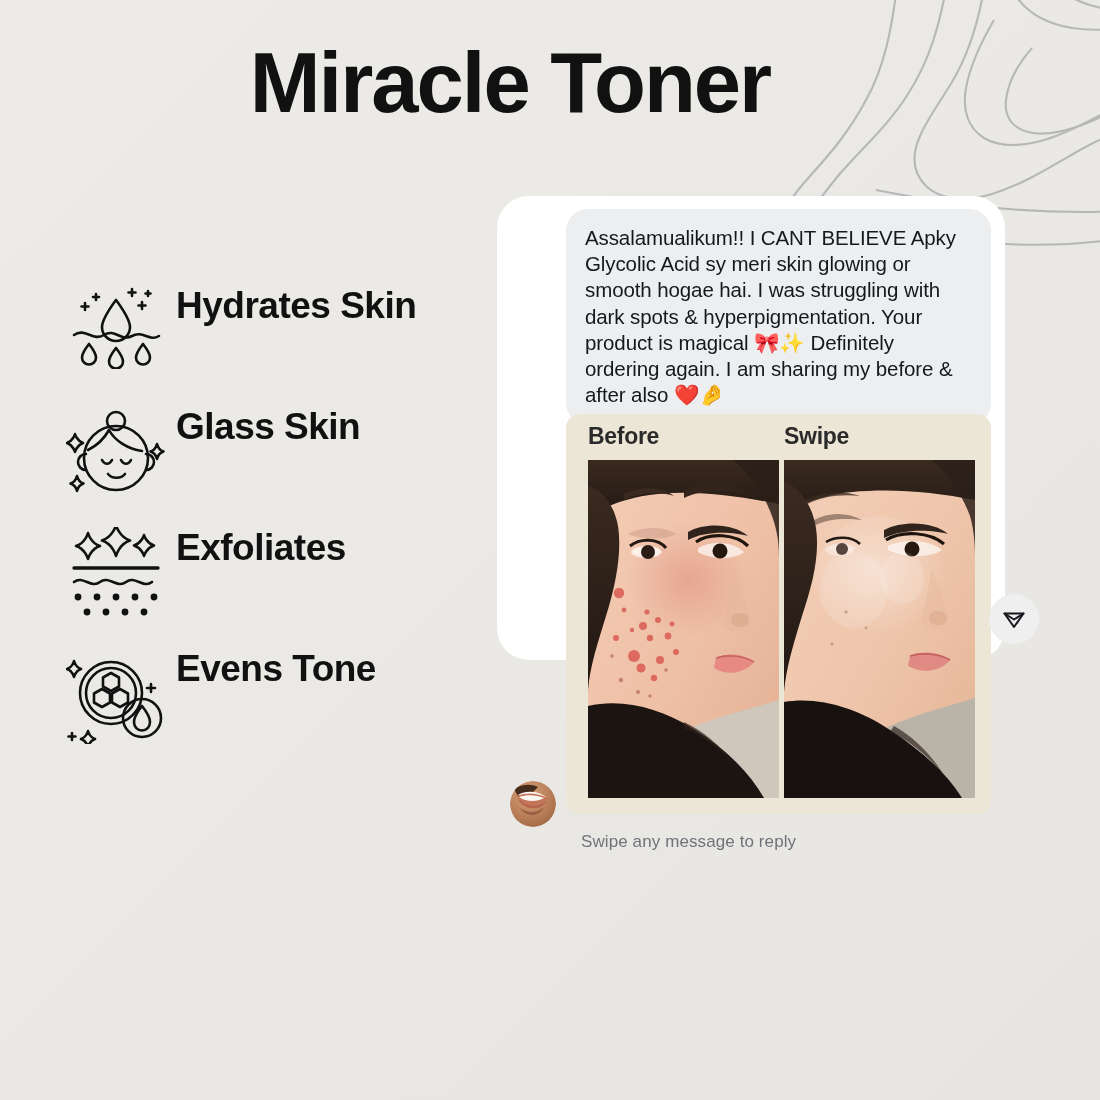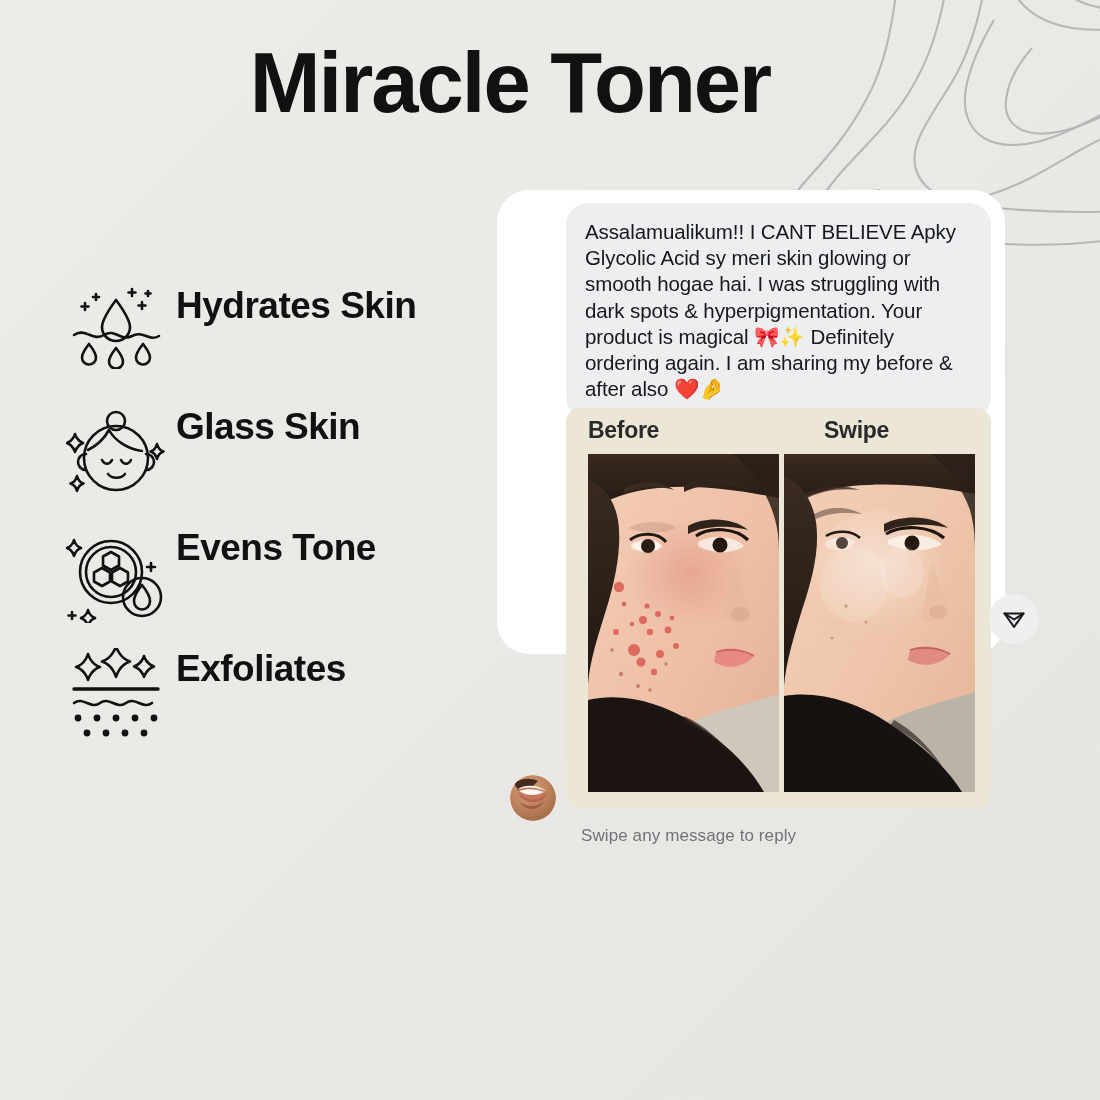--- a/index.html
+++ b/index.html
@@ -33,21 +33,21 @@
   .features { position:absolute; left:62px; top:285px; width:430px; }
   .feature { display:flex; align-items:flex-start; height:121px; }
   .feature-icon { width:108px; flex:0 0 108px; display:flex; align-items:center; justify-content:center; }
   .feature-label {
     font-size:37px; font-weight:bold; color:#111111;
     letter-spacing:-0.5px; padding-left:6px; white-space:nowrap;
   }
 
   
   .chat-card {
-    position:absolute; left:497px; top:190px;
+    position:absolute; left:497px; top:196px;
     width:508px; height:464px;
     background:#ffffff;
     border-radius:32px;
   }
   .bubble {
     position:absolute; left:69px; top:13px;
     width:425px;
     background:#eceef0;
     border-radius:22px;
     padding:16px 19px 17px 19px;
@@ -61,21 +61,20 @@
   .photo-panel {
     position:absolute; left:69px; top:218px;
     width:425px; height:400px;
     background:#ece6d7;
     border-radius:14px;
     overflow:hidden;
   }
   .ba-labels {
     position:absolute; top:9px; left:22px; right:14px;
     display:flex;
-    gap:40px;
   }
   .ba-label {
     font-size:23px; font-weight:bold; color:#2a2a2a; letter-spacing:-0.3px;
   }
   .ba-label.before { width:196px; }
 
   .ba-photos {
     position:absolute; left:22px; top:46px;
     width:388px; height:338px;
     display:flex; gap:5px;
@@ -163,41 +162,20 @@
             <path d="M36 54 C 38.5 59, 43.5 59, 46 54"></path>
             <path d="M55 54 C 57.5 59, 62.5 59, 65 54"></path>
             <path d="M42 68 C 46 73, 55 73, 59 68"></path>
             <path d="M9 28 C 9 28, 11 35, 17 37 C 11 39, 9 46, 9 46 C 9 46, 7 39, 1 37 C 7 35, 9 28, 9 28 Z"></path>
             <path d="M91 38 C 91 38, 92.5 44, 97.5 45.5 C 92.5 47, 91 53, 91 53 C 91 53, 89.5 47, 84.5 45.5 C 89.5 44, 91 38, 91 38 Z"></path>
             <path d="M11 70 C 11 70, 12.5 76, 17.5 77.5 C 12.5 79, 11 85, 11 85 C 11 85, 9.5 79, 4.5 77.5 C 9.5 76, 11 70, 11 70 Z"></path>
           </g>
         </svg>
       </div>
       <div class="feature-label">Glass Skin</div>
-    </div>
-
-    <div class="feature">
-      <div class="feature-icon">
-        <svg width="100" height="96" viewBox="0 0 100 96">
-          <g fill="none" stroke="#111" stroke-width="2.6" stroke-linecap="round" stroke-linejoin="round">
-            <circle cx="45" cy="45" r="31"></circle>
-            <circle cx="45" cy="45" r="25"></circle>
-            <path d="M45 25 L 53 29.5 L 53 38.5 L 45 43 L 37 38.5 L 37 29.5 Z"></path>
-            <path d="M36 41 L 44 45.5 L 44 54.5 L 36 59 L 28 54.5 L 28 45.5 Z"></path>
-            <path d="M54 41 L 62 45.5 L 62 54.5 L 54 59 L 46 54.5 L 46 45.5 Z"></path>
-            <circle cx="76" cy="70" r="19"></circle>
-            <path d="M76 58 C 76 58, 68 68, 68 74 C 68 79, 71.5 82.5, 76 82.5 C 80.5 82.5, 84 79, 84 74 C 84 68, 76 58, 76 58 Z"></path>
-            <path d="M8 13 C 8 13, 9.5 19, 15 21 C 9.5 23, 8 29, 8 29 C 8 29, 6.5 23, 1 21 C 6.5 19, 8 13, 8 13 Z"></path>
-            <path d="M85 36 L 85 44 M 81 40 L 89 40"></path>
-            <path d="M22 83 C 22 83, 23.5 89, 29 91 C 23.5 93, 22 99, 22 99 C 22 99, 20.5 93, 15 91 C 20.5 89, 22 83, 22 83 Z"></path>
-            <path d="M6 85 L 6 92 M 2.5 88.5 L 9.5 88.5"></path>
-          </g>
-        </svg>
-      </div>
-      <div class="feature-label">Evens Tone</div>
     </div>
 
     <div class="feature">
       <div class="feature-icon">
         <svg width="100" height="92" viewBox="0 0 100 92">
           <g fill="none" stroke="#111" stroke-width="2.6" stroke-linecap="round" stroke-linejoin="round">
             <path d="M22 6 C 22 6, 24.5 16, 34 19 C 24.5 22, 22 32, 22 32 C 22 32, 19.5 22, 10 19 C 19.5 16, 22 6, 22 6 Z"></path>
             <path d="M50 -2 C 50 -2, 53 10, 64 13.5 C 53 17, 50 29, 50 29 C 50 29, 47 17, 36 13.5 C 47 10, 50 -2, 50 -2 Z"></path>
             <path d="M78 8 C 78 8, 80 16, 88 18.5 C 80 21, 78 29, 78 29 C 78 29, 76 21, 68 18.5 C 76 16, 78 8, 78 8 Z"></path>
             <path d="M8 41 L 92 41" stroke-width="3.4"></path>
@@ -210,20 +188,41 @@
               <circle cx="88" cy="70" r="3.4"></circle>
               <circle cx="21" cy="85" r="3.4"></circle>
               <circle cx="40" cy="85" r="3.4"></circle>
               <circle cx="59" cy="85" r="3.4"></circle>
               <circle cx="78" cy="85" r="3.4"></circle>
             </g>
           </g>
         </svg>
       </div>
       <div class="feature-label">Exfoliates</div>
+    </div>
+
+    <div class="feature">
+      <div class="feature-icon">
+        <svg width="100" height="96" viewBox="0 0 100 96">
+          <g fill="none" stroke="#111" stroke-width="2.6" stroke-linecap="round" stroke-linejoin="round">
+            <circle cx="45" cy="45" r="31"></circle>
+            <circle cx="45" cy="45" r="25"></circle>
+            <path d="M45 25 L 53 29.5 L 53 38.5 L 45 43 L 37 38.5 L 37 29.5 Z"></path>
+            <path d="M36 41 L 44 45.5 L 44 54.5 L 36 59 L 28 54.5 L 28 45.5 Z"></path>
+            <path d="M54 41 L 62 45.5 L 62 54.5 L 54 59 L 46 54.5 L 46 45.5 Z"></path>
+            <circle cx="76" cy="70" r="19"></circle>
+            <path d="M76 58 C 76 58, 68 68, 68 74 C 68 79, 71.5 82.5, 76 82.5 C 80.5 82.5, 84 79, 84 74 C 84 68, 76 58, 76 58 Z"></path>
+            <path d="M8 13 C 8 13, 9.5 19, 15 21 C 9.5 23, 8 29, 8 29 C 8 29, 6.5 23, 1 21 C 6.5 19, 8 13, 8 13 Z"></path>
+            <path d="M85 36 L 85 44 M 81 40 L 89 40"></path>
+            <path d="M22 83 C 22 83, 23.5 89, 29 91 C 23.5 93, 22 99, 22 99 C 22 99, 20.5 93, 15 91 C 20.5 89, 22 83, 22 83 Z"></path>
+            <path d="M6 85 L 6 92 M 2.5 88.5 L 9.5 88.5"></path>
+          </g>
+        </svg>
+      </div>
+      <div class="feature-label">Evens Tone</div>
     </div>
 
   </div>
 
   <div class="chat-card">
 
     <div class="bubble">
       <div class="bubble-text"><span>Assalamualikum!! I CANT BELIEVE Apky Glycolic Acid sy meri skin glowing or smooth hogae hai. I was struggling with dark spots &amp; hyperpigmentation. Your product is magical </span><span class="emj">🎀</span><span class="emj">✨</span><span> Definitely ordering again. I am sharing my before &amp; after also </span><span class="emj">❤️</span><span class="emj">🤌</span></div>
     </div>
 

